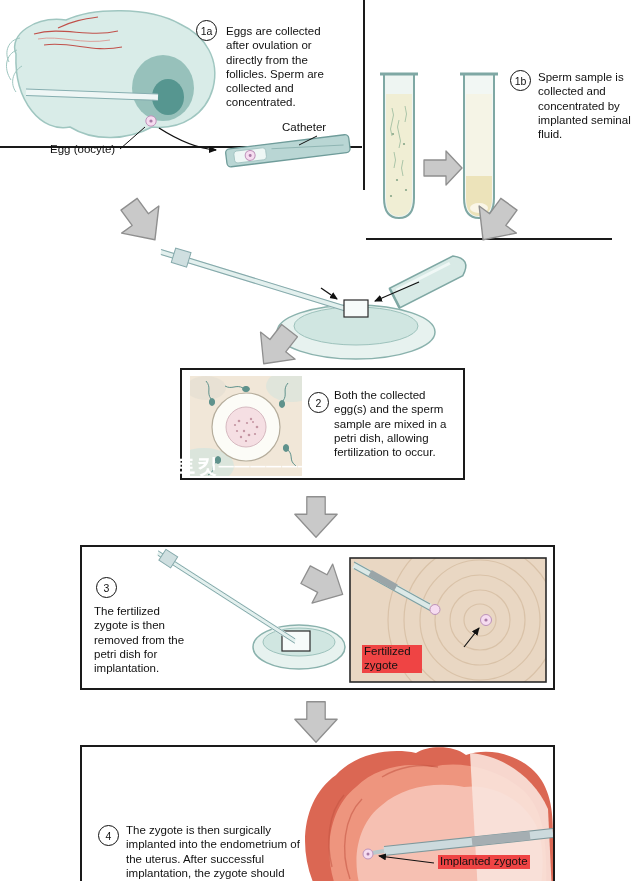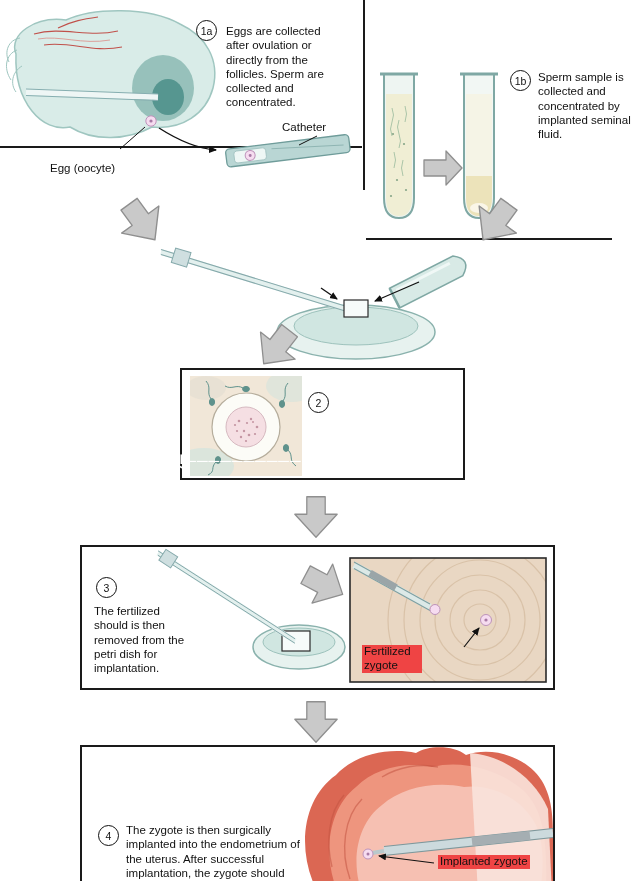--- a/index.html
+++ b/index.html
@@ -9,21 +9,21 @@
   .caption { font-size:11.5px; line-height:1.24; color:#111; }
   .badge {
     width:21px; height:21px; border:1.4px solid #111; border-radius:50%;
     background:#fff; display:flex; align-items:center; justify-content:center;
     font-size:10.5px; color:#111;
   }
   .panel { border:2px solid #1a1a1a; background:#fff; }
   .minilabel { font-size:11.5px; background:#ef4444; padding:0 2px; line-height:1.2; color:#111; }
   .blockarrow { display:block; }
   #watermark {
-    font-size:15px; font-weight:bold; color:#ffffff; letter-spacing:1px;
+    font-size:21px; font-weight:bold; color:#ffffff; letter-spacing:1px;
     white-space:nowrap; z-index:6;
   }
   .toppanel { border-bottom:2px solid #1a1a1a; }
   svg { display:block; }
   .layer { position:absolute; left:0; top:0; }
   .htext { position:absolute; z-index:3; }
 </style>
 </head>
 <body>
 
@@ -53,21 +53,21 @@
         <rect x="226" y="142" width="124" height="18" rx="4" fill="#b9d6d4" stroke="#6f9c9a" stroke-width="1.3"></rect>
         <rect x="234" y="145" width="32" height="12" rx="3" fill="#eef7f5" stroke="#9dbfbd" stroke-width="0.8"></rect>
         <circle cx="250" cy="151" r="5" fill="#f6dcf0" stroke="#bd93ba" stroke-width="1"></circle>
         <circle cx="250" cy="151" r="1.5" fill="#a87aa5"></circle>
         <line x1="272" y1="147" x2="344" y2="152" stroke="#8fb5b3" stroke-width="1"></line>
       </g>
       <path d="M317,136 L299,145" stroke="#111" stroke-width="1"></path>
     </svg>
     <div class="htext badge" style="left:196px;top:20px;">1a</div>
     <div class="htext caption" style="left:226px;top:24px;width:114px;">Eggs are collected after ovulation or directly from the follicles. Sperm are collected and concentrated.</div>
-    <div class="htext caption" style="left:50px;top:161px;">Egg (oocyte)</div>
+    <div class="htext caption" style="left:50px;top:142px;">Egg (oocyte)</div>
     <div class="htext caption" style="left:282px;top:120px;">Catheter</div>
   </div>
 
   <div class="abs" style="left:363px;top:0;width:2px;height:190px;background:#1a1a1a;"></div>
 
   <div class="abs toppanel" style="left:366px;top:16px;width:246px;height:192px;margin-top:32px;">
     <svg class="layer" width="274" height="190" viewBox="0 0 274 190">
       <path d="M18,26 L18,150 Q18,170 33,170 Q48,170 48,150 L48,26 Z" fill="#eef5f2" stroke="#7fa8a4" stroke-width="2"></path>
       <path d="M20,46 L20,150 Q20,168 33,168 Q46,168 46,150 L46,46 Z" fill="#f0eed4"></path>
       <path d="M26,60 q3,7 0,14 q-3,7 0,14 M33,72 q-3,7 0,14 q3,7 0,14 M39,58 q3,8 0,16 M28,104 q3,8 0,16 M37,112 q-3,8 0,16" stroke="#a3bfa3" stroke-width="0.9" fill="none"></path>
@@ -157,20 +157,21 @@
           <path d="M93,25 C98,18 92,14 98,7" fill="none"></path>
         <ellipse cx="96" cy="72" rx="2.6" ry="3.4"></ellipse>
           <path d="M98,74 C104,80 98,84 106,90" fill="none"></path>
         <ellipse cx="28" cy="84" rx="2.6" ry="3.4"></ellipse>
           <path d="M26,86 C20,92 26,95 18,99" fill="none"></path>
         <ellipse cx="56" cy="13" rx="3.4" ry="2.6"></ellipse>
           <path d="M53,12 C46,8 42,14 35,10" fill="none"></path>
       </g>
     </svg>
     <div class="htext badge" style="left:126px;top:22px;">2</div>
+    <div class="htext caption" style="left:152px;top:18px;width:126px;">Both the collected egg(s) and the sperm sample are mixed in a petri dish, allowing fertilization to occur.</div>
   </div>
 
   <div id="watermark" class="abs" style="left:96px;top:452px;">합격7부트킷──────────</div>
 
   <div class="abs" style="left:286px;top:494px;">
     <svg class="blockarrow" width="60" height="46" viewBox="0 0 60 50">
       <polygon points="20,3 40,3 40,22 53,22 30,47 7,22 20,22" fill="#c9c9c9" stroke="#8f8f8f" stroke-width="1.4" stroke-linejoin="round"></polygon>
     </svg>
   </div>
 
@@ -211,21 +212,21 @@
         <path d="M272,21.5 L348,63.5" stroke="#7e9fa1" stroke-width="1.1"></path>
         <path d="M288,26 L314,40.5" stroke="#9aa5a8" stroke-width="7"></path>
         <circle cx="353" cy="62.5" r="5" fill="#f6dcf0" stroke="#bd93ba" stroke-width="1"></circle>
       </g>
       <circle cx="404" cy="73" r="5.5" fill="#f6dcf0" stroke="#bd93ba" stroke-width="1"></circle>
       <circle cx="404" cy="73" r="1.6" fill="#a87aa5"></circle>
       <path d="M382,100 L397,81" stroke="#111" stroke-width="1.2" fill="none" marker-end="url(#ah3)"></path>
       <rect x="268" y="11" width="196" height="124" fill="none" stroke="#2a2a2a" stroke-width="1.6"></rect>
     </svg>
     <div class="htext badge" style="left:14px;top:30px;">3</div>
-    <div class="htext caption" style="left:12px;top:57px;width:94px;">The fertilized should is then removed from the petri dish for implantation.</div>
+    <div class="htext caption" style="left:12px;top:57px;width:94px;">The fertilized zygote is then removed from the petri dish for implantation.</div>
     <div class="htext minilabel" style="left:280px;top:98px;width:60px;">Fertilized zygote</div>
   </div>
 
   <div class="abs" style="left:286px;top:699px;">
     <svg class="blockarrow" width="60" height="46" viewBox="0 0 60 50">
       <polygon points="20,3 40,3 40,22 53,22 30,47 7,22 20,22" fill="#c9c9c9" stroke="#8f8f8f" stroke-width="1.4" stroke-linejoin="round"></polygon>
     </svg>
   </div>
 
   <div class="abs panel" style="left:80px;top:745px;width:475px;height:150px;overflow:hidden;">

